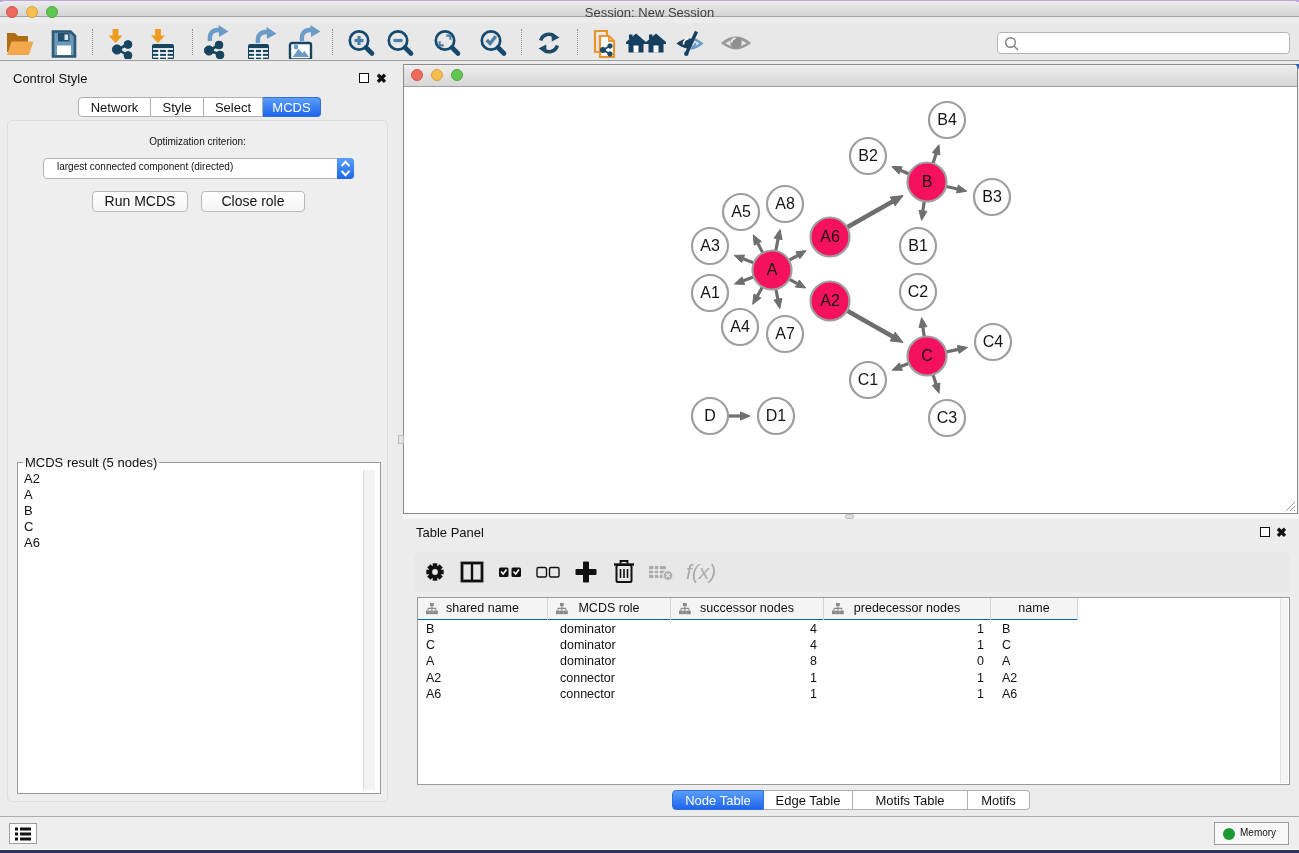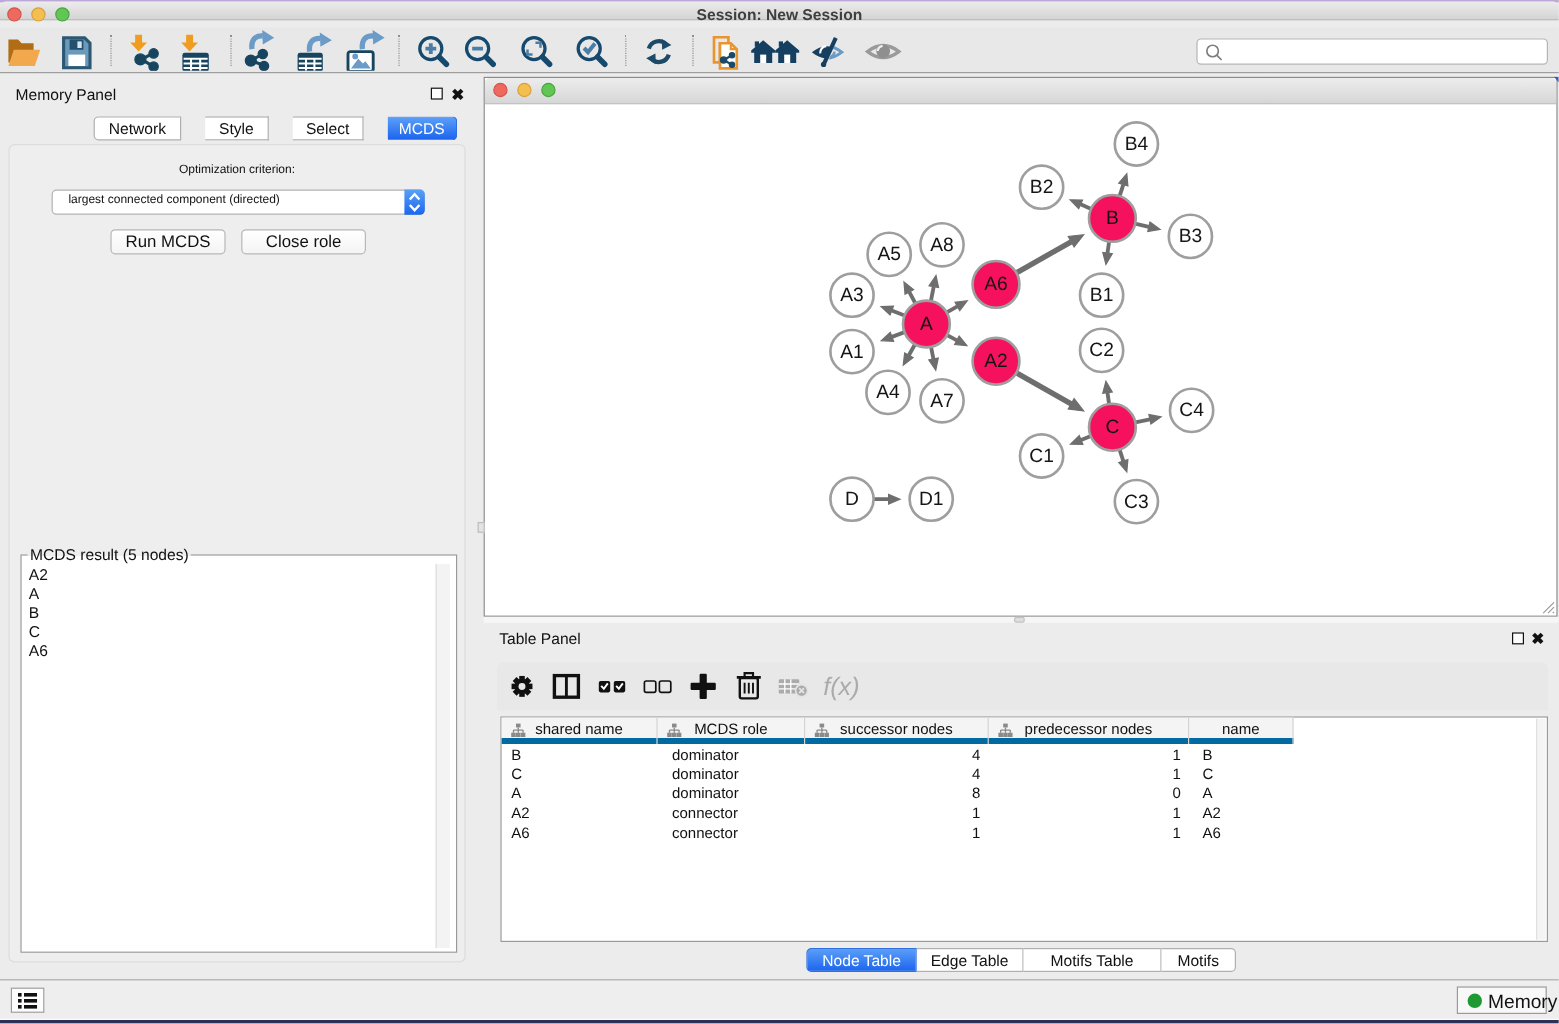--- a/index.html
+++ b/index.html
@@ -1,20 +1,20 @@
 <!DOCTYPE html>
 <html><head>
 <meta charset="utf-8">
 <style>
 * { margin:0; padding:0; box-sizing:border-box; }
 html,body { width:1299px; height:853px; overflow:hidden; }
 body { font-family:"Liberation Sans", sans-serif; background:#ececec; position:relative; -webkit-font-smoothing:antialiased; }
 .abs { position:absolute; }
 .topstrip { left:0; top:0; width:1299px; height:2px; background:#bda6d8; }
-.titlebar { left:0; top:1px; width:1299px; height:16px; background:linear-gradient(#ececec,#d4d4d4); border-bottom:1px solid #a2a2a2; border-radius:5px 5px 0 0;font-weight:bold; }
+.titlebar { left:0; top:1px; width:1299px; height:16px; background:linear-gradient(#ececec,#d4d4d4); border-bottom:1px solid #a2a2a2; border-radius:5px 5px 0 0; }
 .tl { border-radius:50%; width:12px; height:12px; top:5px; }
 .tl.r { background:#ee6a5e; border:1px solid #d5544b; left:6px; }
 .tl.y { background:#f5bf4f; border:1px solid #d9a03f; left:26px; }
 .tl.g { background:#61c654; border:1px solid #47a83c; left:46px; }
 .wtitle { width:100%; text-align:center; top:4px; font-size:13px; color:#3e3e3e; }
 .toolbar { left:0; top:23px; width:1299px; height:38px; background:#e8e8e8; border-bottom:1px solid #9e9e9e; }
 .searchbox { left:997px; top:32px; width:293px; height:22px; background:#fff; border:1px solid #b5b5b5; border-radius:4px; }
 
 .cp-title { left:13px; top:71px; font-size:13px; color:#111; }
 .winbtn-sq { width:10px; height:10px; border:1.5px solid #111; background:#fdfdfd; }
@@ -39,26 +39,26 @@
 .net-titlebar { position:absolute; left:0; top:0; width:100%; height:22px; background:linear-gradient(#ededed,#d6d6d6); border-bottom:1px solid #9f9f9f; border-radius:4px 4px 0 0; }
 .net-title { width:100%; text-align:center; top:4px; font-size:13px; color:#333; }
 
 .hdivider { left:403px; top:514px; width:896px; height:5px; background:#f6f6f6; }
 .grip { left:845px; top:514px; width:9px; height:5px; background:#ddd; border:1px solid #c2c2c2; border-radius:2px; }
 .lgrip { left:398px; top:435px; width:6px; height:9px; background:#e3e3e3; border:1px solid #bdbdbd; }
 
 .tp-title { left:416px; top:525px; font-size:13px; color:#111; }
 .tp-toolbar { left:414px; top:552px; width:876px; height:40px; background:#e8e8e8; border-radius:6px 6px 0 0; }
 .table-area { left:417px; top:597px; width:873px; height:188px; background:#fff; border:1px solid #9a9a9a; }
-.thead { position:absolute; left:0; top:0; width:660px; height:22px; background:#f4f4f4; border-bottom:5px solid #0369a1; }
+.thead { position:absolute; left:0; top:0; width:660px; height:22px; background:#f4f4f4; border-bottom:1px solid #0369a1; }
 .thcell { position:absolute; top:0; height:22px; border-right:1px solid #d4d4d4; font-size:12.5px; color:#111; text-align:center; line-height:21px; }
 .trow { position:absolute; font-size:12.5px; color:#111; height:16px; }
 .statusbar { left:0; top:816px; width:1299px; height:34px; background:#eeeeee; border-top:1px solid #ababab; }
 .listbtn { left:9px; top:823px; width:28px; height:21px; background:#fdfdfd; border:1px solid #9d9d9d; }
-.membtn { left:1214px; top:822px; width:75px; height:23px; background:#f8f8f8; border:1px solid #9a9a9a; font-size:16px; color:#111; }
+.membtn { left:1214px; top:822px; width:75px; height:23px; background:#f8f8f8; border:1px solid #9a9a9a; font-size:10px; color:#111; }
 .botstrip { left:0; top:850px; width:1299px; height:3px; background:#2b3157; }
 .botline { left:0; top:849px; width:1299px; height:1px; background:#fdfdfd; }
 svg text { font-family:"Liberation Sans", sans-serif; }
 </style>
 </head>
 <body>
 <div class="abs topstrip"></div>
 <div class="abs titlebar">
   <div class="abs tl r"></div>
     <div class="abs tl y"></div>
@@ -208,24 +208,24 @@
 <div style="position:absolute;left:521px;top:6px;height:26px;border-left:1px dotted #8f8f8f;"></div>
 <div style="position:absolute;left:577px;top:6px;height:26px;border-left:1px dotted #8f8f8f;"></div>
 </div>
 <div class="abs searchbox">
  <svg width="16" height="16" viewBox="0 0 16 16" style="position:absolute;left:6px;top:3px;">
   <circle cx="6.5" cy="6.5" r="4.8" fill="none" stroke="#7e7e7e" stroke-width="1.4"></circle>
   <line x1="10" y1="10" x2="14" y2="14" stroke="#7e7e7e" stroke-width="1.4"></line>
  </svg>
 </div>
 
-<div class="abs cp-title">Memory Panel</div>
+<div class="abs cp-title">Control Style</div>
 <div class="abs winbtn-sq" style="left:359px; top:73px;"></div>
 <div class="abs winbtn-x" style="left:376px; top:71px;">✖</div>
-<div class="seg" style="left:78px; top:97px;gap:20px;">
+<div class="seg" style="left:78px; top:97px;">
   <div style="width:73px;">Network</div>
   <div style="width:53px;">Style</div>
   <div style="width:59px;">Select</div>
   <div class="on" style="width:58px;">MCDS</div>
 </div>
 <div class="abs cp-pane"></div>
 <div class="abs opt-label">Optimization criterion:</div>
 <div class="abs dropdown">
   <div class="dd-text">largest connected component (directed)</div>
   <div class="dd-btn"><svg width="17" height="21" viewBox="0 0 17 21">

